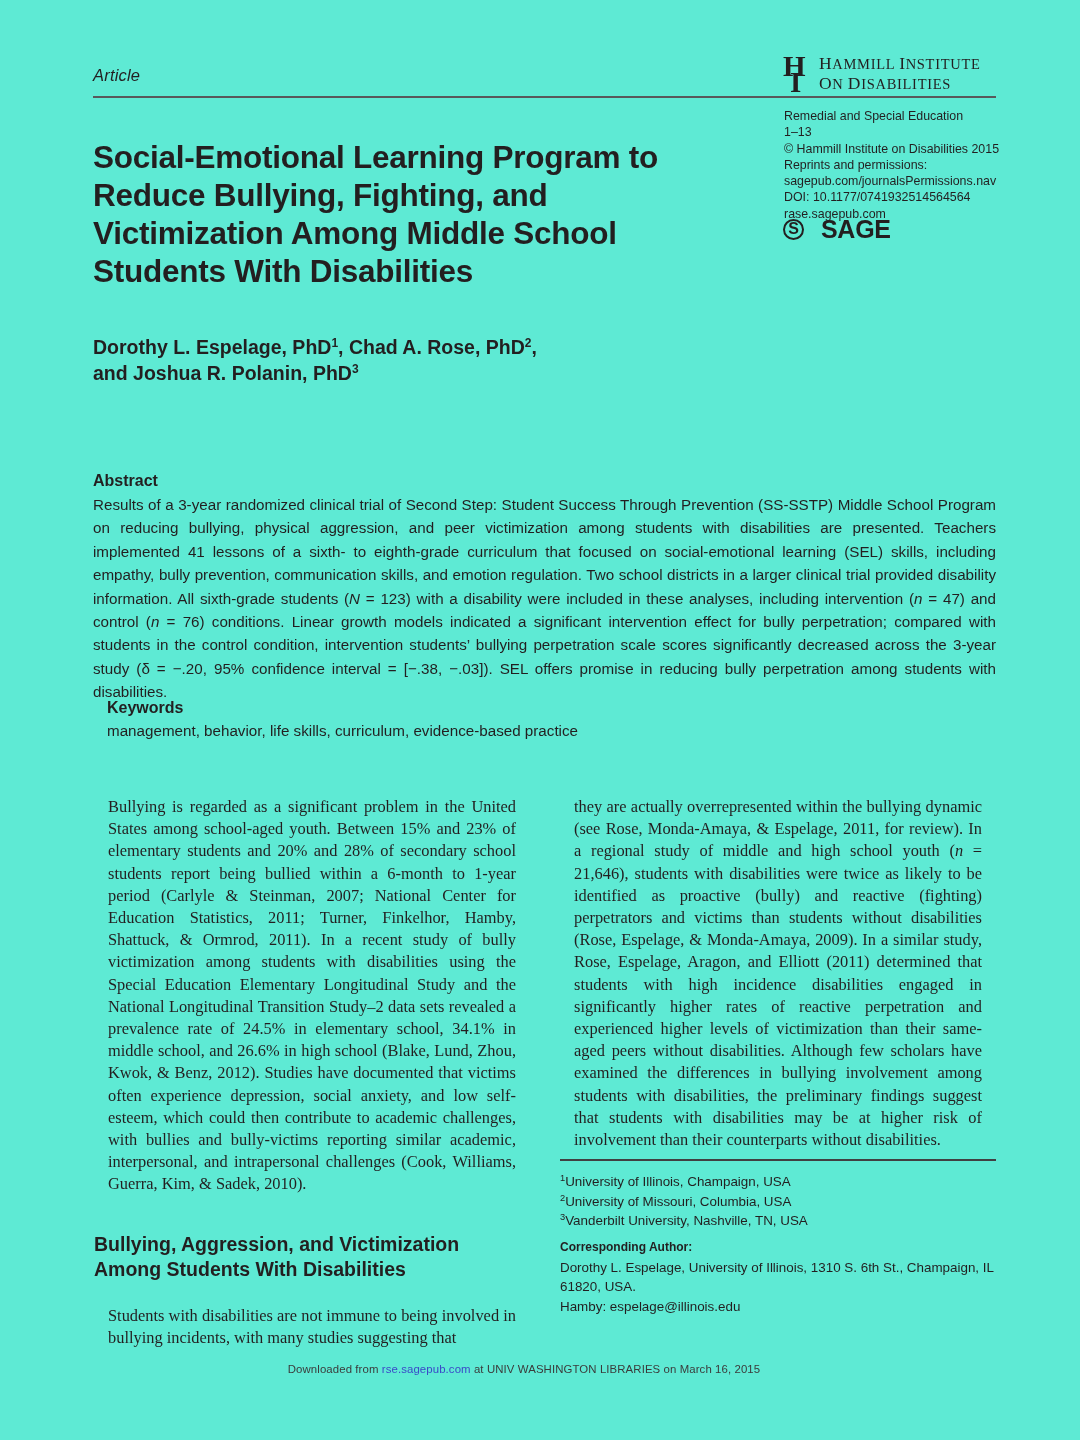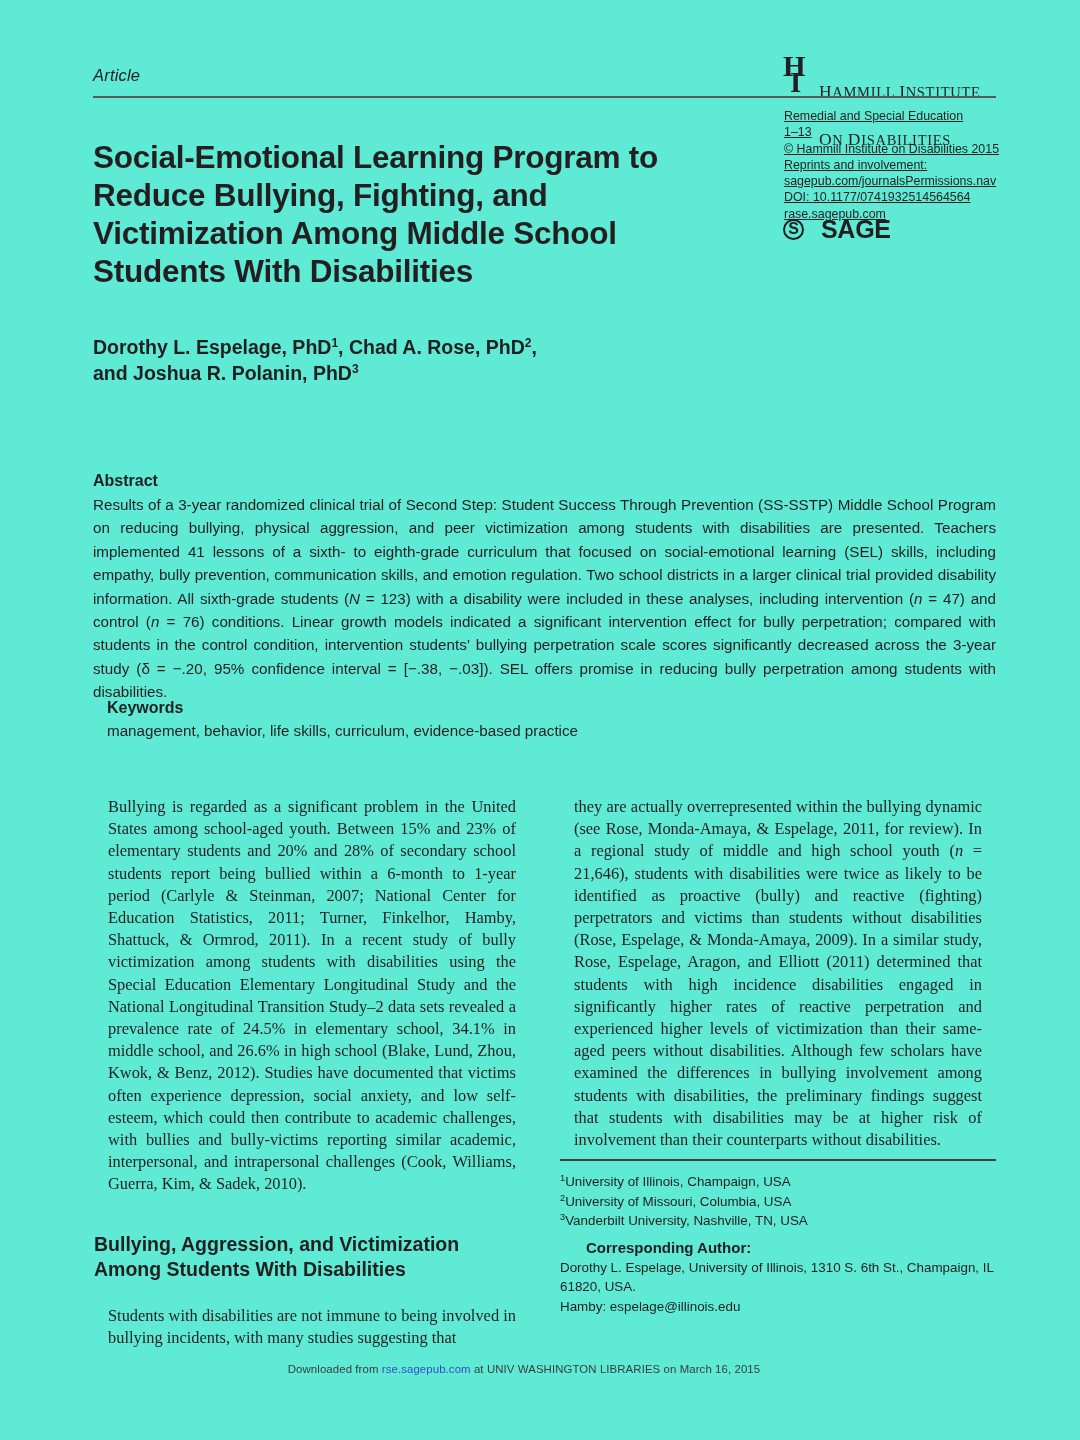--- a/index.html
+++ b/index.html
@@ -88,35 +88,34 @@
     left: 36px;
     top: 2px;
     font-family: "Liberation Serif", serif;
     color: #231f20;
   }
   .hammill-line1, .hammill-line2 {
     font-size: 14.5px;
     letter-spacing: .7px;
     line-height: 19px;
     white-space: nowrap;
-    margin-top: 28px;
   }
   .hammill-line1 .cap, .hammill-line2 .cap { font-size: 17.5px; }
 
   
   .journal-meta {
     position: absolute;
     left: 784px;
     top: 108px;
     width: 216px;
     font-size: 12.4px;
     line-height: 16.3px;
     color: #231f20;
   }
-  .journal-meta div { white-space: nowrap; text-decoration: underline; }
+  .journal-meta div { white-space: nowrap; }
 
   .sage-logo {
     position: absolute;
     left: 783px;
     top: 216px;
     display: flex;
     align-items: center;
     height: 26px;
   }
   .sage-mark {
@@ -275,22 +274,21 @@
     position: absolute;
     left: 560px;
     top: 1238px;
     width: 436px;
     font-size: 13.4px;
     line-height: 19.6px;
     color: #231f20;
   }
   .corr-head {
     font-weight: 700;
-    font-size: 15px;
-    margin-left: 26px;
+    font-size: 12px;
   }
 
   
   .footer {
     position: absolute;
     left: 0;
     top: 1363px;
     width: 1048px;
     text-align: center;
     font-size: 11.4px;
@@ -321,21 +319,21 @@
       <div class="hammill-line2"><span class="cap">O</span>N <span class="cap">D</span>ISABILITIES</div>
     </div>
   </div>
 
   <div class="header-rule"></div>
 
   <div class="journal-meta">
     <div>Remedial and Special Education</div>
     <div>1–13</div>
     <div>© Hammill Institute on Disabilities 2015</div>
-    <div>Reprints and involvement:</div>
+    <div>Reprints and permissions:</div>
     <div>sagepub.com/journalsPermissions.nav</div>
     <div>DOI: 10.1177/0741932514564564</div>
     <div>rase.sagepub.com</div>
   </div>
 
   <div class="sage-logo">
     <span class="sage-mark">S</span>
     <span class="sage-word">SAGE</span>
   </div>
 

